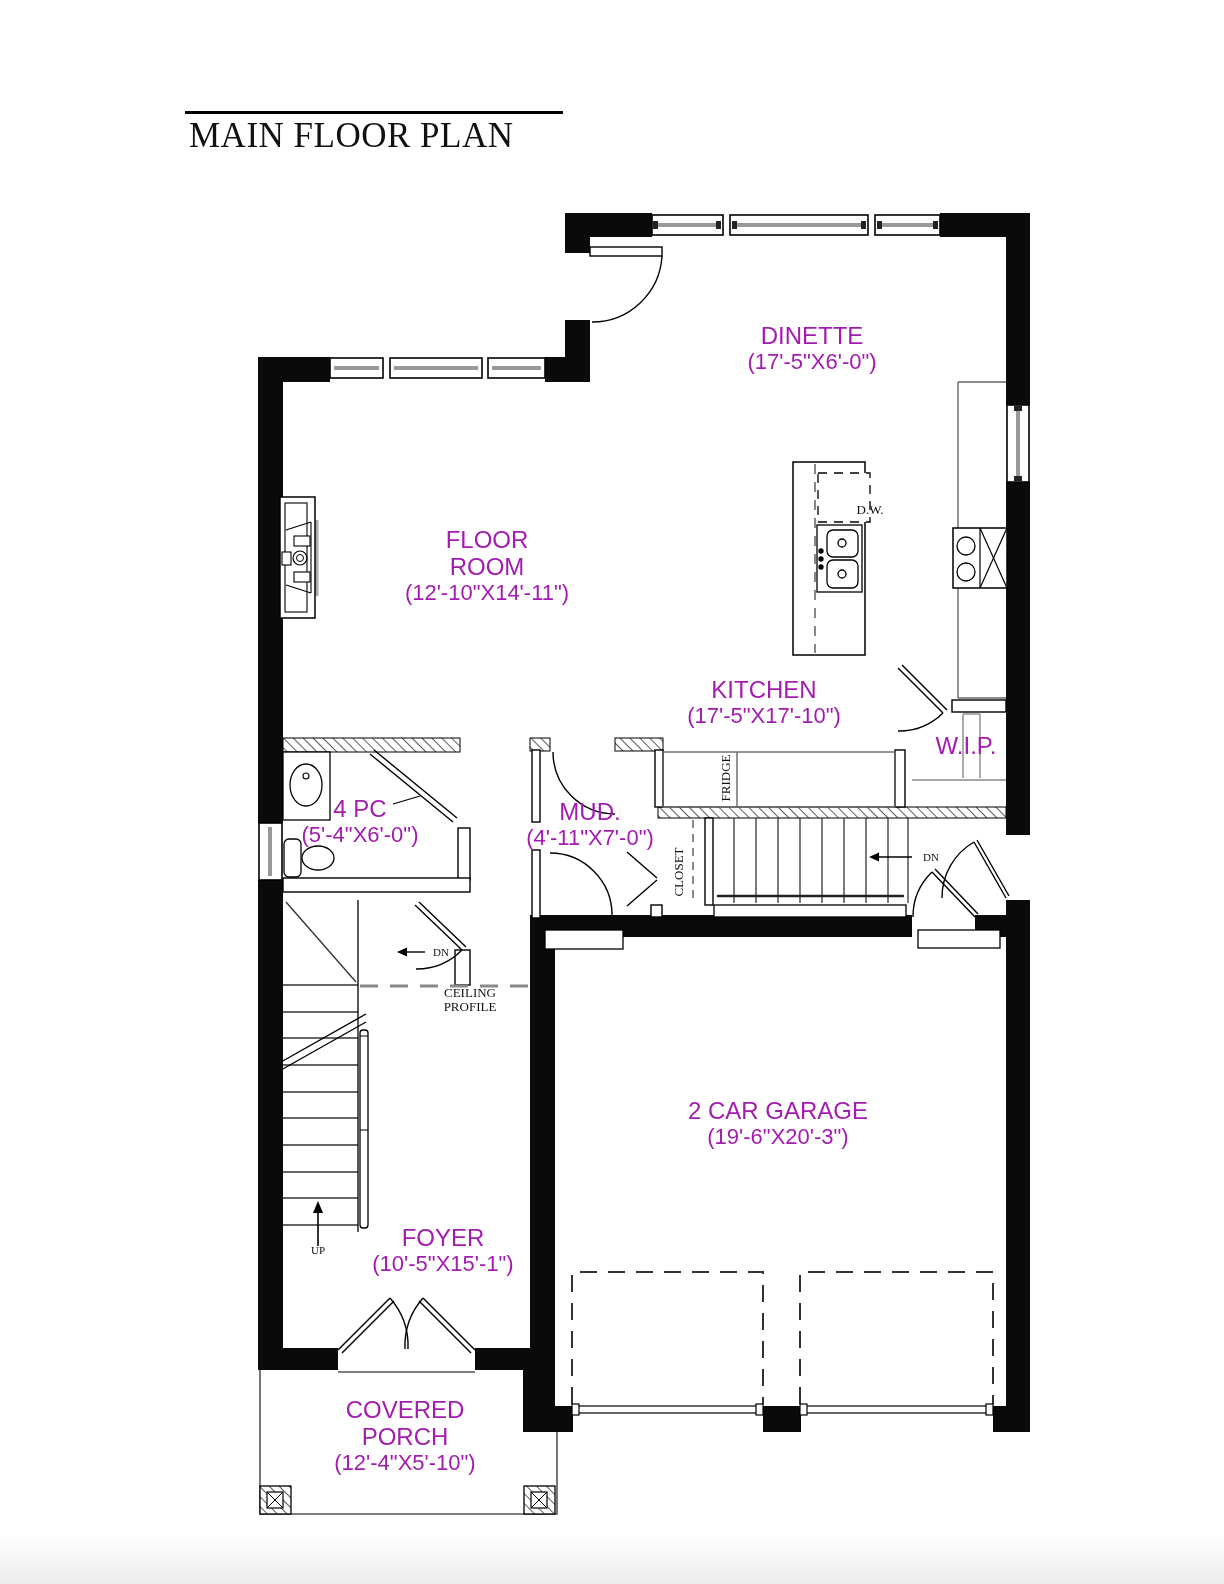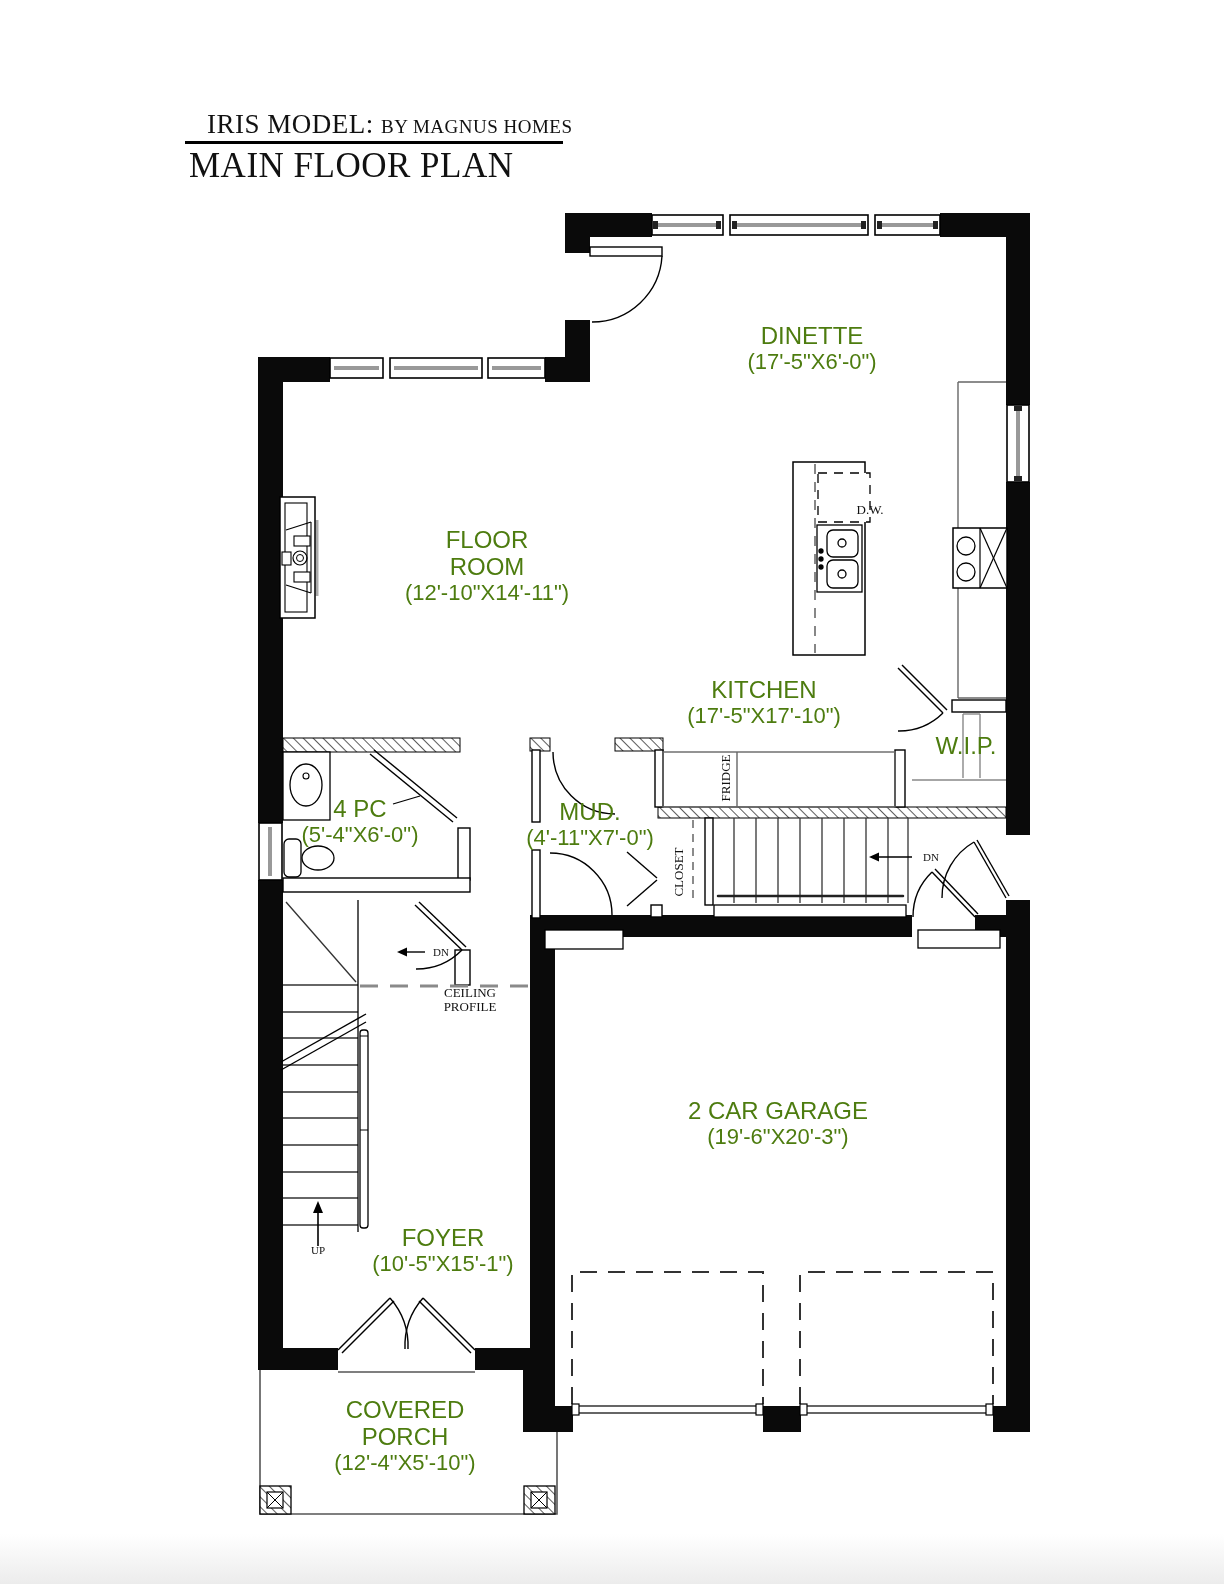--- a/index.html
+++ b/index.html
@@ -7,21 +7,21 @@
     width:1224px;height:1584px;position:relative;background:#fff;
     font-family:"Liberation Sans", sans-serif;color:#161616;overflow:hidden;
   }
   svg.plan{position:absolute;left:0;top:0;width:1224px;height:1584px;}
   .titleblock{position:absolute;left:185px;top:110px;font-family:"Liberation Serif",serif;color:#111;}
   .t1{font-size:27px;padding-left:22px;letter-spacing:.5px;line-height:1.1;}
   .t1 .by{font-size:19px;}
   .underline{width:378px;height:3px;background:#000;margin-top:1px;}
   .t2{font-size:35px;padding-left:4px;margin-top:2px;letter-spacing:.5px;}
   .room{position:absolute;transform:translate(-50%,-50%);text-align:center;
-        font-size:24px;line-height:1.12;white-space:nowrap;color:#4d7c0f;}
+        font-size:24px;line-height:1.12;white-space:nowrap;color:#a21caf;}
   .room .rname{margin:0 auto;}
   .room .wrap{white-space:normal;}
   .room .dims{font-size:22px;}
   .ann{position:absolute;transform:translate(-50%,-50%);font-family:"Liberation Serif",serif;
        font-size:11px;color:#111;white-space:nowrap;text-align:center;}
   .ann.v{transform:translate(-50%,-50%) rotate(-90deg);}
   .ann.s13{font-size:13px;}
   .ann.wrap{white-space:normal;width:82px;line-height:1.1;}
   .edge-shade{position:absolute;left:0;bottom:0;width:100%;height:50px;
       background:linear-gradient(#ffffff, #ececec);}
@@ -312,24 +312,20 @@
     </g>
     <g stroke="#000" stroke-width="1.4">
       <line x1="872" y1="857" x2="912" y2="857"></line>
       <path d="M869,857 L879,852.5 L879,861.5 Z" fill="#000" stroke="none"></path>
     </g>
     <line x1="393" y1="804" x2="420" y2="796" stroke="#000" stroke-width="1.2"></line>
   </g>
 </svg>
 
 <div class="titleblock">
-  <div class="t1">
-    <span>IRIS MODEL:</span>
-    <span class="by">BY MAGNUS HOMES</span>
-  </div>
   <div class="underline"></div>
   <div class="t2">MAIN FLOOR PLAN</div>
 </div>
 
 <div class="room" style="left:812px;top:349px">
   <div class="rname">DINETTE</div>
   <div class="dims">(17'-5"X6'-0")</div>
 </div>
 
 <div class="room" style="left:487px;top:566px">

